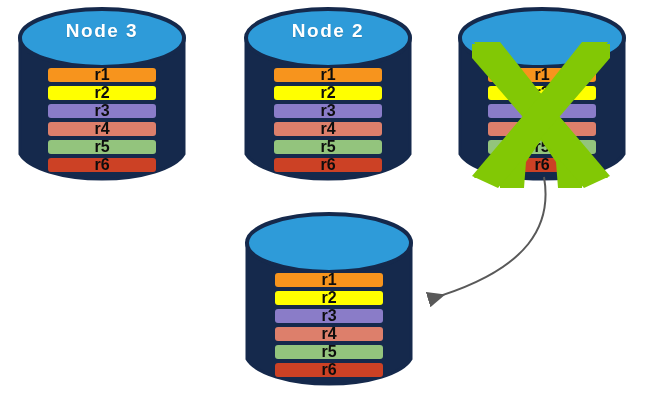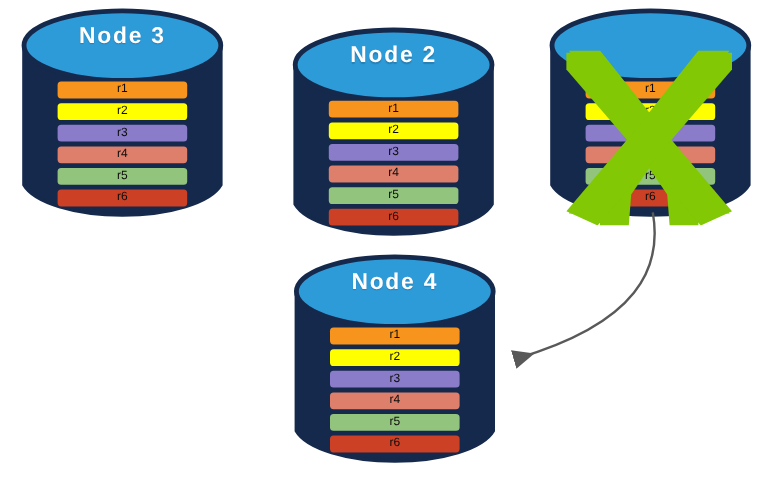--- a/index.html
+++ b/index.html
@@ -52,22 +52,22 @@
     position: absolute;
     left: 30px;
     top: 62px;
     width: 108px;
   }
   .data-row {
     height: 14px;
     margin-bottom: 4px;
     border-radius: 3px;
     text-align: center;
-    font-size: 10px;
-    font-weight: normal;
+    font-size: 16px;
+    font-weight: bold;
     color: #0d0d0d;
     line-height: 14px;
     font-family: "Liberation Sans", sans-serif;
     box-sizing: border-box;
   }
   .data-row:last-child { margin-bottom: 16px; }
 
   #node-3-cross {
     position: absolute;
     left: 470px;
@@ -99,21 +99,21 @@
     <div class="rows-stack">
       <div class="data-row" style="background:#F7941D;">r1</div>
       <div class="data-row" style="background:#FFFF00;">r2</div>
       <div class="data-row" style="background:#8A7CC8;">r3</div>
       <div class="data-row" style="background:#DD7F6B;">r4</div>
       <div class="data-row" style="background:#93C47D;">r5</div>
       <div class="data-row" style="background:#CC4125;">r6</div>
     </div>
   </div>
 
-  <div class="node-cylinder" id="node-2" style="left:244px; top:22px;">
+  <div class="node-cylinder" id="node-2" style="left:244px; top:6px;">
     <svg class="cyl-svg" viewBox="0 0 168 180">
       <path d="M2,32 L2,148 A84,32 0 0 0 166,148 L166,32 Z" fill="#15294C" stroke="#15294C" stroke-width="3"></path>
       <ellipse cx="84" cy="32" rx="82" ry="29" fill="#2E9BD9" stroke="#15294C" stroke-width="4"></ellipse>
     </svg>
     <div class="node-title">Node  2</div>
     <div class="rows-stack">
       <div class="data-row" style="background:#F7941D;">r1</div>
       <div class="data-row" style="background:#FFFF00;">r2</div>
       <div class="data-row" style="background:#8A7CC8;">r3</div>
       <div class="data-row" style="background:#DD7F6B;">r4</div>
@@ -146,21 +146,20 @@
       <polygon points="2,2 28,2 140,134 114,146 2,16"></polygon>
       <polygon points="140,2 114,2 2,134 28,146 140,16"></polygon>
     </g>
   </svg>
 
   <div class="node-cylinder" id="node-4" style="left:245px; top:211px;">
     <svg class="cyl-svg" viewBox="0 0 168 180">
       <path d="M2,32 L2,148 A84,32 0 0 0 166,148 L166,32 Z" fill="#15294C" stroke="#15294C" stroke-width="3"></path>
       <ellipse cx="84" cy="32" rx="82" ry="29" fill="#2E9BD9" stroke="#15294C" stroke-width="4"></ellipse>
     </svg>
-    <div class="node-title">Node  4</div>
     <div class="rows-stack">
       <div class="data-row" style="background:#F7941D;">r1</div>
       <div class="data-row" style="background:#FFFF00;">r2</div>
       <div class="data-row" style="background:#8A7CC8;">r3</div>
       <div class="data-row" style="background:#DD7F6B;">r4</div>
       <div class="data-row" style="background:#93C47D;">r5</div>
       <div class="data-row" style="background:#CC4125;">r6</div>
     </div>
   </div>
 

